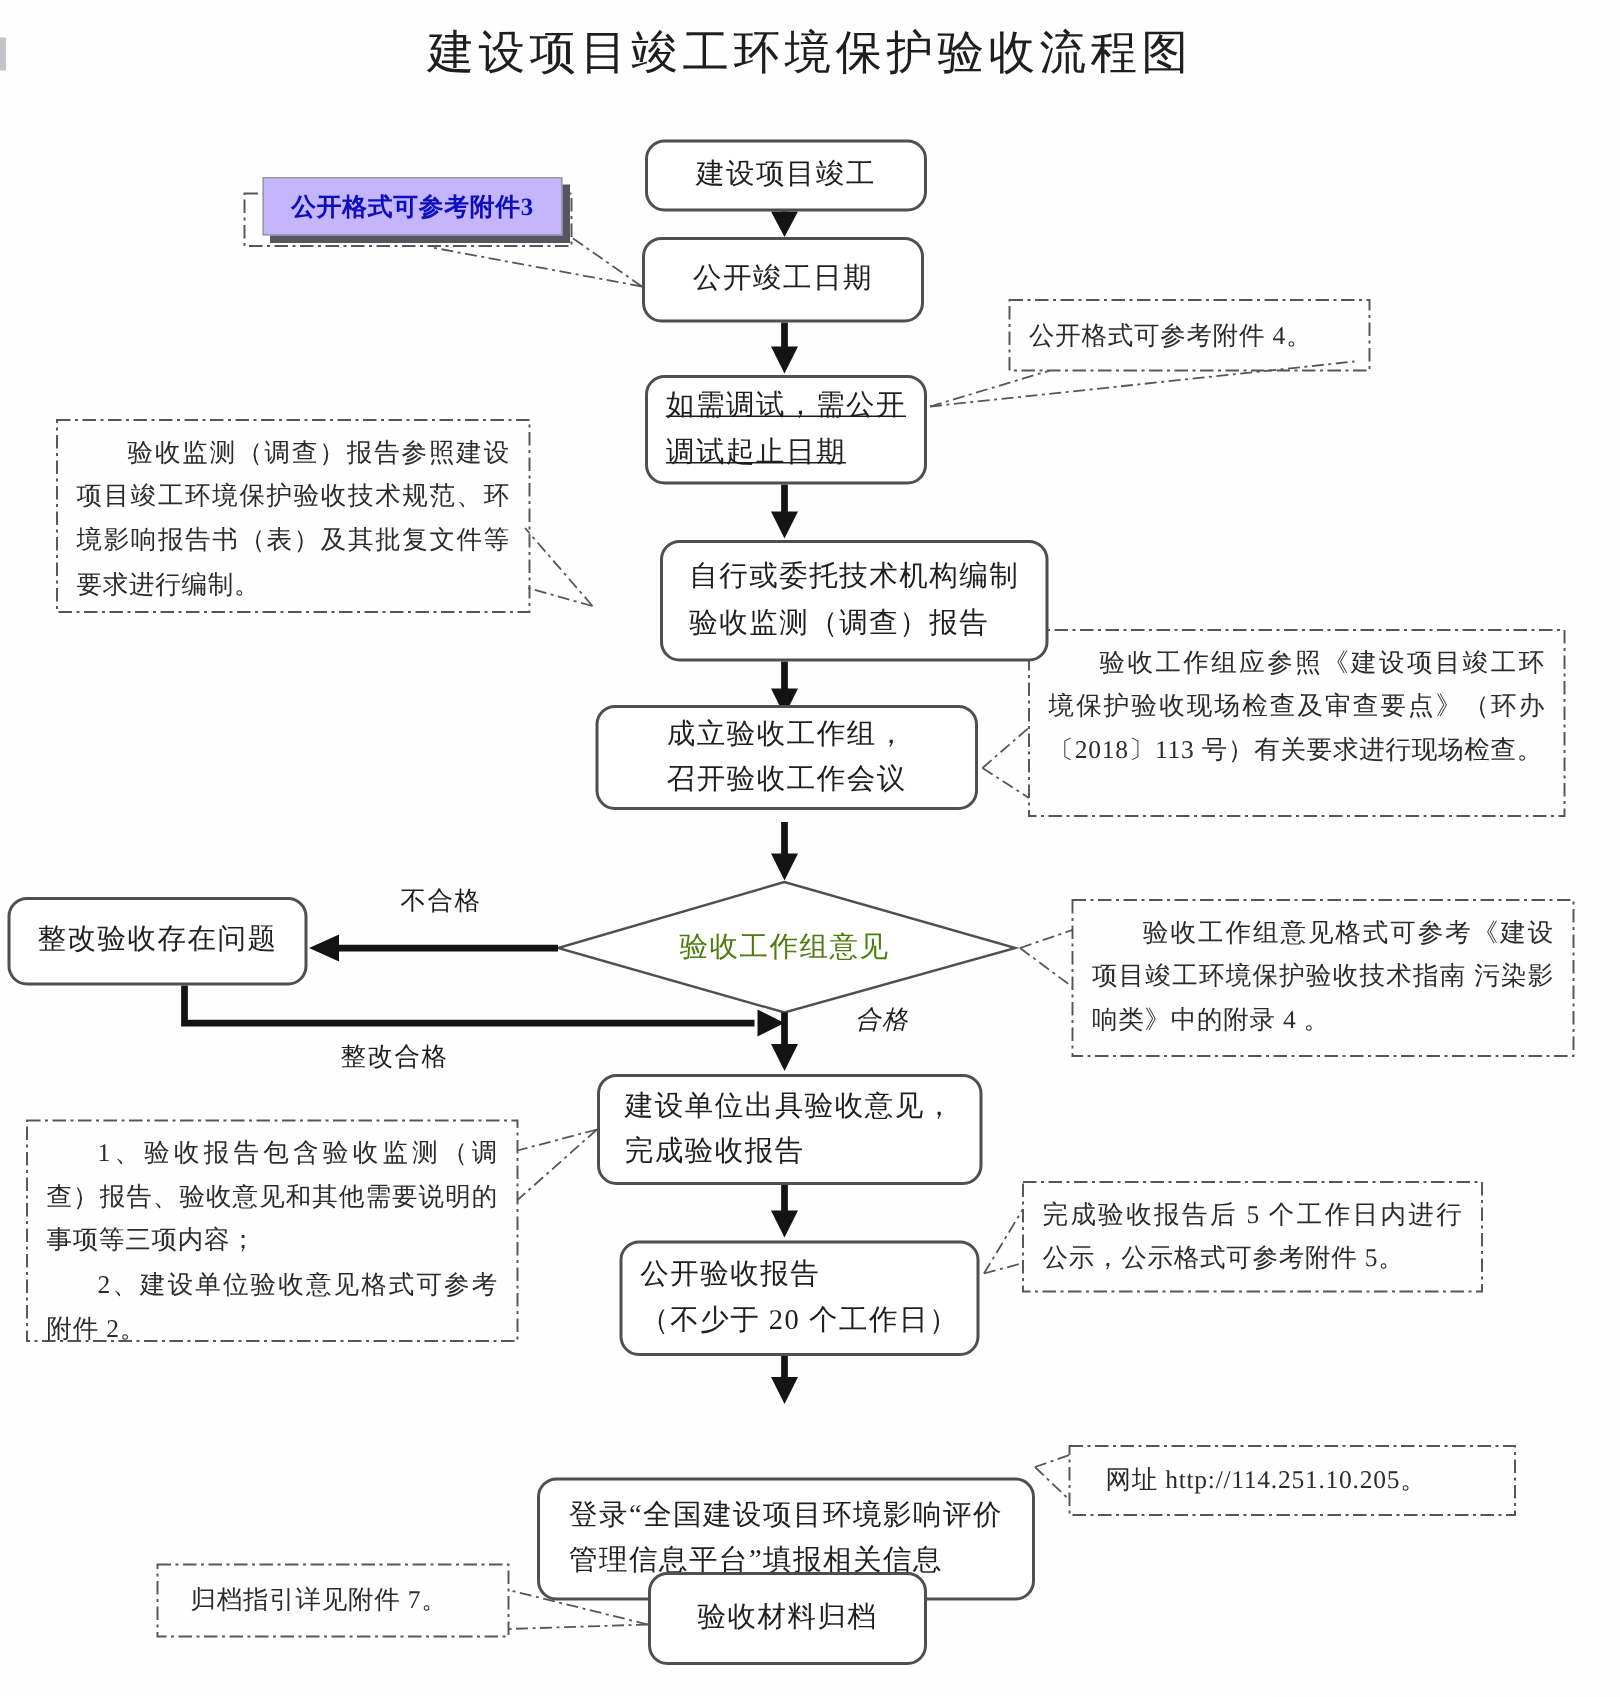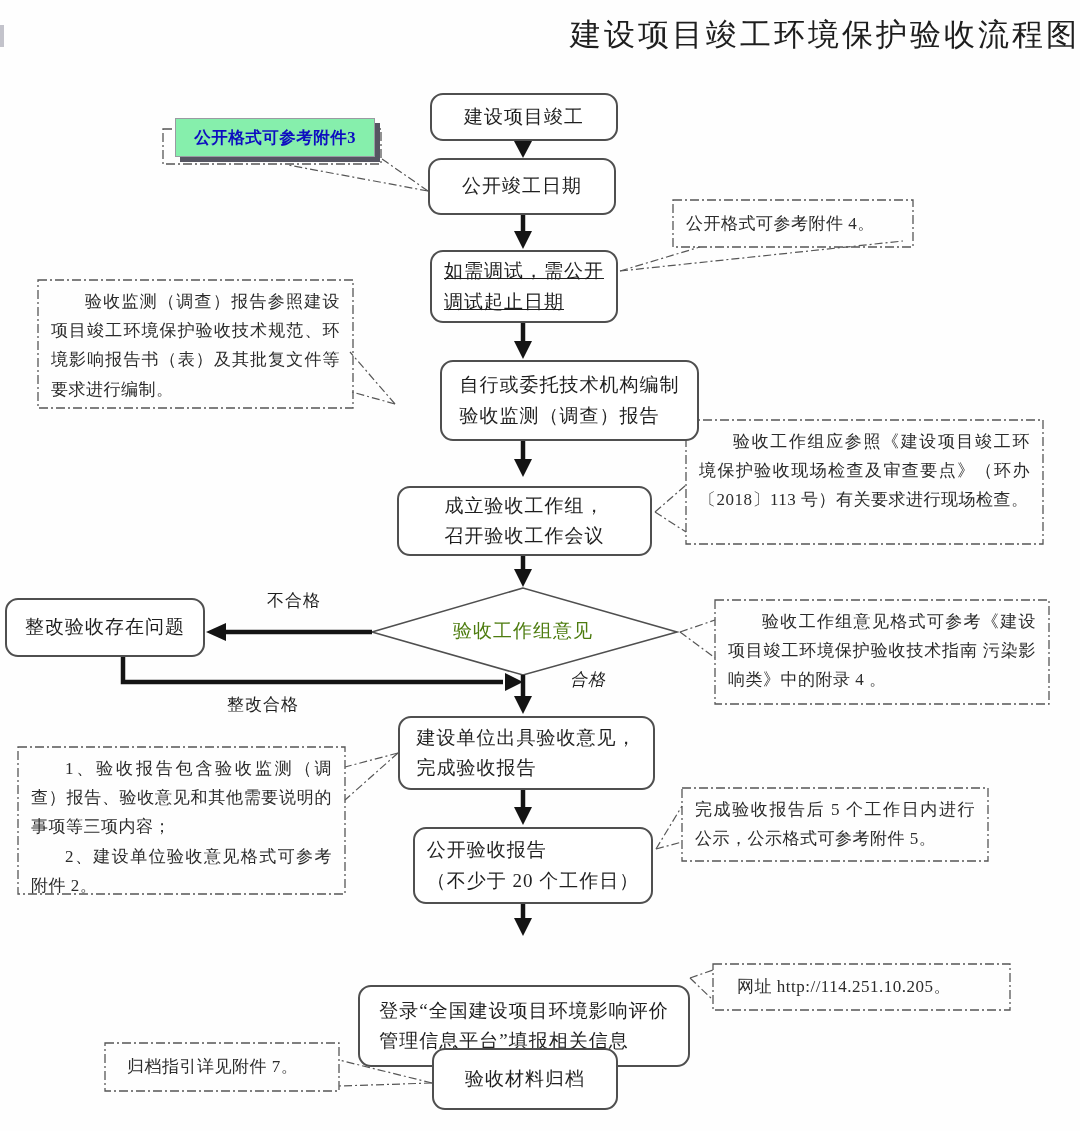--- a/index.html
+++ b/index.html
@@ -2,21 +2,21 @@
 <html><head>
 <meta charset="utf-8">
 <style>
   html,body{margin:0;padding:0;background:#fff;}
   #canvas{
     position:relative;width:1080px;height:1131px;background:#fefefe;overflow:hidden;
     font-family:"Liberation Serif","DejaVu Serif",serif;
   }
   #overlay{position:absolute;left:0;top:0;width:1080px;height:1131px;pointer-events:none;}
   .title{
-    position:absolute;left:0;top:14px;width:1080px;text-align:right;
+    position:absolute;left:0;top:14px;width:1080px;text-align:center;
     font-size:31px;letter-spacing:3px;color:#1e1e1e;font-weight:400;
   }
   .node{
     position:absolute;background:#fff;border:2px solid #4f4f4f;border-radius:13px;
     display:flex;align-items:center;justify-content:center;
     white-space:pre-line;font-size:19px;line-height:1.6;color:#1f1f1f;letter-spacing:1px;
     box-sizing:border-box;z-index:2;
   }
   .decision-label{
     position:absolute;z-index:2;display:flex;align-items:center;justify-content:center;
@@ -24,21 +24,21 @@
   }
   .edge-label{position:absolute;z-index:2;font-size:17px;color:#1d1d1d;letter-spacing:1px;}
   .ann{
     position:absolute;z-index:2;font-size:17px;color:#2b2b2b;line-height:1.72;
     letter-spacing:0.5px;box-sizing:border-box;padding:7px 13px;
   }
   .ann p{margin:0;text-align:justify;}
   .ann p.indent{text-indent:2em;}
   .ann.vcenter{display:flex;align-items:center;padding-top:0;padding-bottom:0;}
   .callout-blue{
-    position:absolute;z-index:3;background:#86efac;border:1px solid #9a9aa2;
+    position:absolute;z-index:3;background:#c4b5fd;border:1px solid #9a9aa2;
     box-shadow:5px 5px 0 #565662;display:flex;align-items:center;justify-content:center;
     font-weight:bold;font-size:16.5px;letter-spacing:0.5px;
   }
   .scan-artifact{position:absolute;z-index:1;background:#c3c3cb;}
 </style>
 </head>
 <body>
 
 <div id="canvas">
 
@@ -114,21 +114,21 @@
         <path d="M432,1083 L339,1086"></path>
     </g>
   </svg>
 
   <div class="node" style="left:430px;top:93px;width:188px;height:48px;">建设项目竣工</div>
   <div class="node" style="left:428px;top:158px;width:188px;height:57px;">公开竣工日期</div>
   <div class="node" style="left:430px;top:250px;width:188px;height:73px;text-decoration:underline;">如需调试，需公开
 调试起止日期</div>
   <div class="node" style="left:393px;top:360px;width:259px;height:81px;margin-left:47px;">自行或委托技术机构编制
 验收监测（调查）报告</div>
-  <div class="node" style="left:397px;top:486px;width:255px;height:70px;">成立验收工作组，
+  <div class="node" style="left:397px;top:470px;width:255px;height:70px;">成立验收工作组，
 召开验收工作会议</div>
   <div class="decision-label" style="left:398px;top:616px;width:250px;height:30px;">验收工作组意见</div>
   <div class="node" style="left:398px;top:716px;width:257px;height:74px;">建设单位出具验收意见，
 完成验收报告</div>
   <div class="node" style="left:413px;top:827px;width:240px;height:77px;">公开验收报告
 （不少于 20 个工作日）</div>
   <div class="node" style="left:358px;top:985px;width:332px;height:82px;">登录“全国建设项目环境影响评价
 管理信息平台”填报相关信息</div>
   <div class="node" style="left:432px;top:1048px;width:186px;height:62px;">验收材料归档</div>
   <div class="node" style="left:5px;top:598px;width:200px;height:59px;">整改验收存在问题</div>

